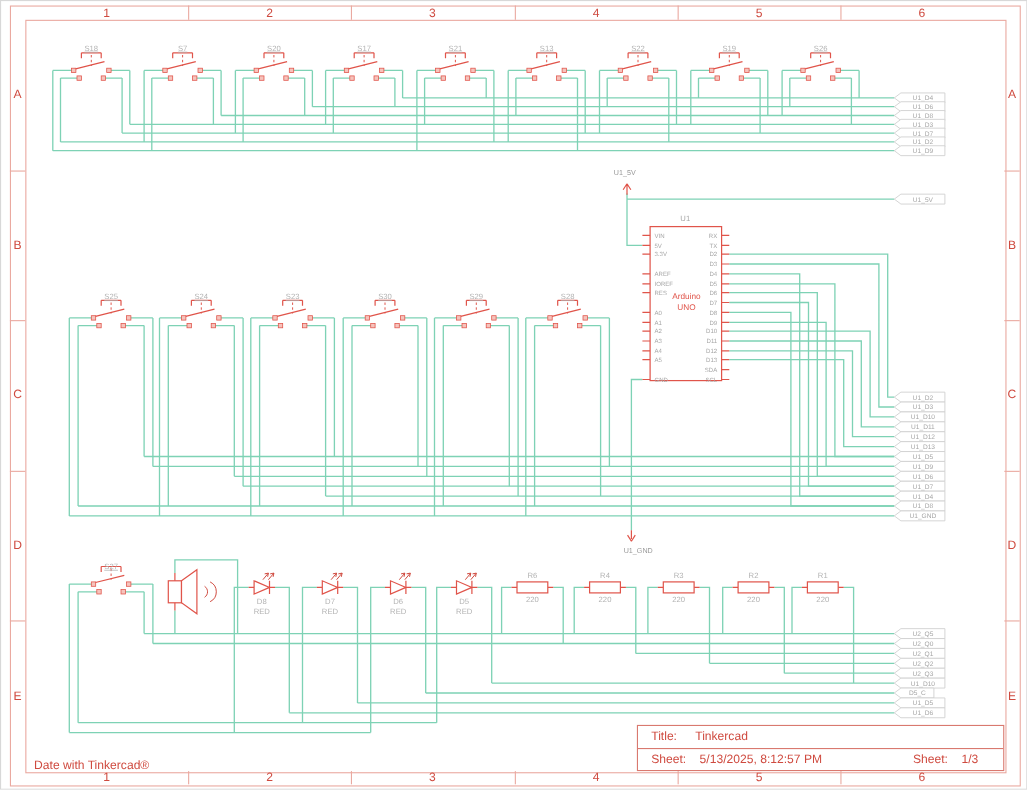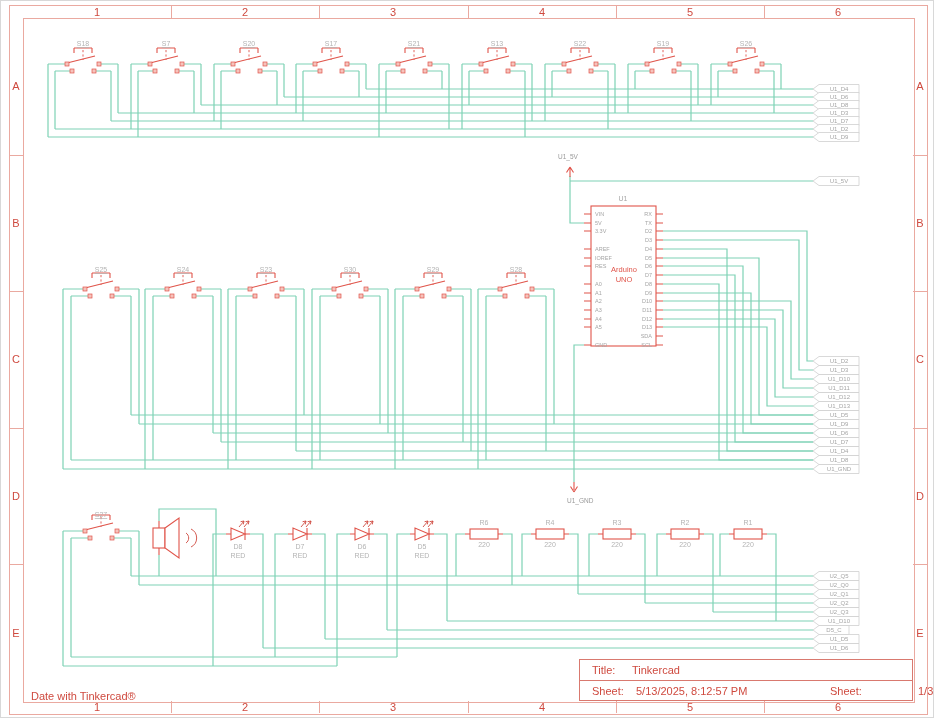--- a/index.html
+++ b/index.html
@@ -363,18 +363,18 @@
     <text class="tagt" x="838" y="649.2">U1_D6</text>
   </svg>
 
   <div class="tblock">
     <div class="mid"></div>
     <span class="tb" style="left:12px;top:4px;">Title:</span>
     <span class="tb" style="left:52px;top:4px;">Tinkercad</span>
     <span class="tb" style="left:12px;top:25px;">Sheet:</span>
     <span class="tb" style="left:56px;top:25px;">5/13/2025, 8:12:57 PM</span>
     <span class="tb" style="left:250px;top:25px;">Sheet:</span>
-    <span class="tb" style="left:294px;top:25px;margin-left:44px;">1/3</span>
+    <span class="tb" style="left:294px;top:25px;">1/3</span>
   </div>
 
   <div class="credit">Date with Tinkercad®</div>
 
 </div>
 
 </body></html>

